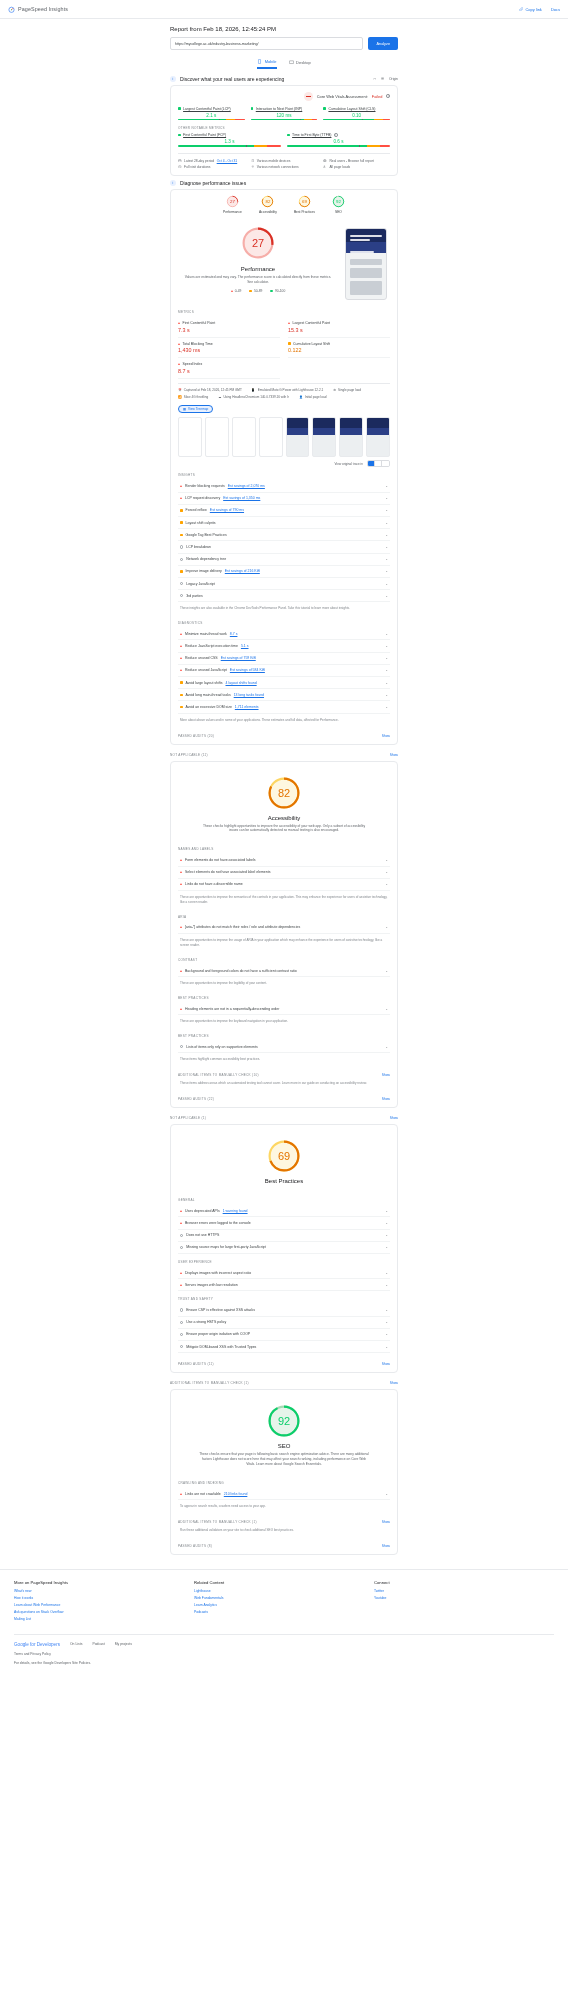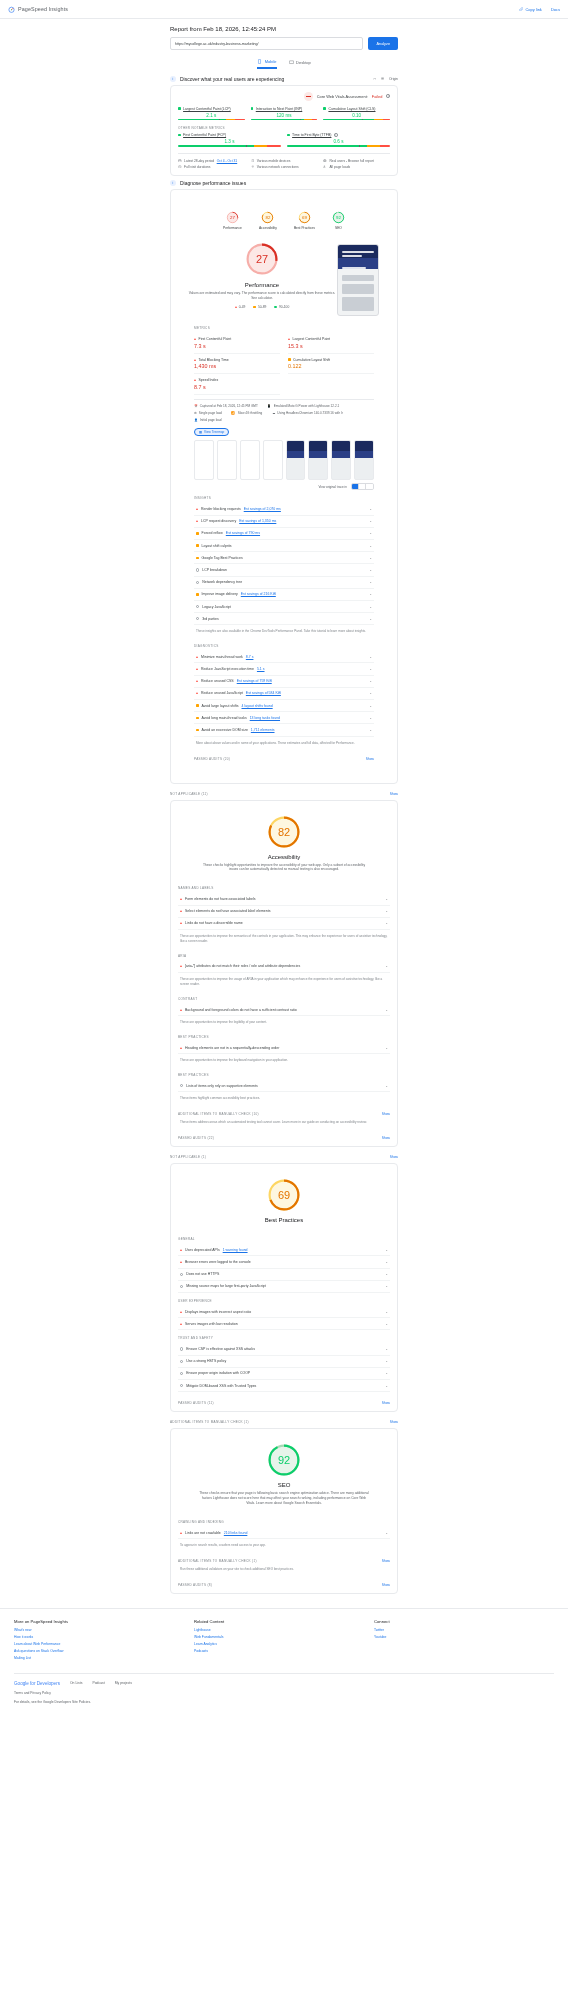--- a/index.html
+++ b/index.html
@@ -349,21 +349,21 @@
           <span>All page loads</span>
         </div>
       </div>
     </div>
 
     <div class="sechead">
       <span class="dot">i</span>
       <span class="txt">Diagnose performance issues</span>
     </div>
 
-    <div class="card" style="padding:16px">
+    <div class="card" style="padding:0">
 
       <div class="gauges">
         <div class="gauge">
           <div class="gring">
             <svg width="13" height="13" viewBox="0 0 40 40">
               <circle cx="20" cy="20" r="16" fill="#fce8e6" stroke="#f6aea9" stroke-width="2.6" stroke-dasharray="100.5" stroke-dashoffset="0"></circle>
               <circle cx="20" cy="20" r="16" fill="none" stroke="#d93025" stroke-width="2.6" stroke-dasharray="27.1 100.5"></circle>
             </svg>
             <span class="gnum" style="color:#d93025">27</span>
           </div>

